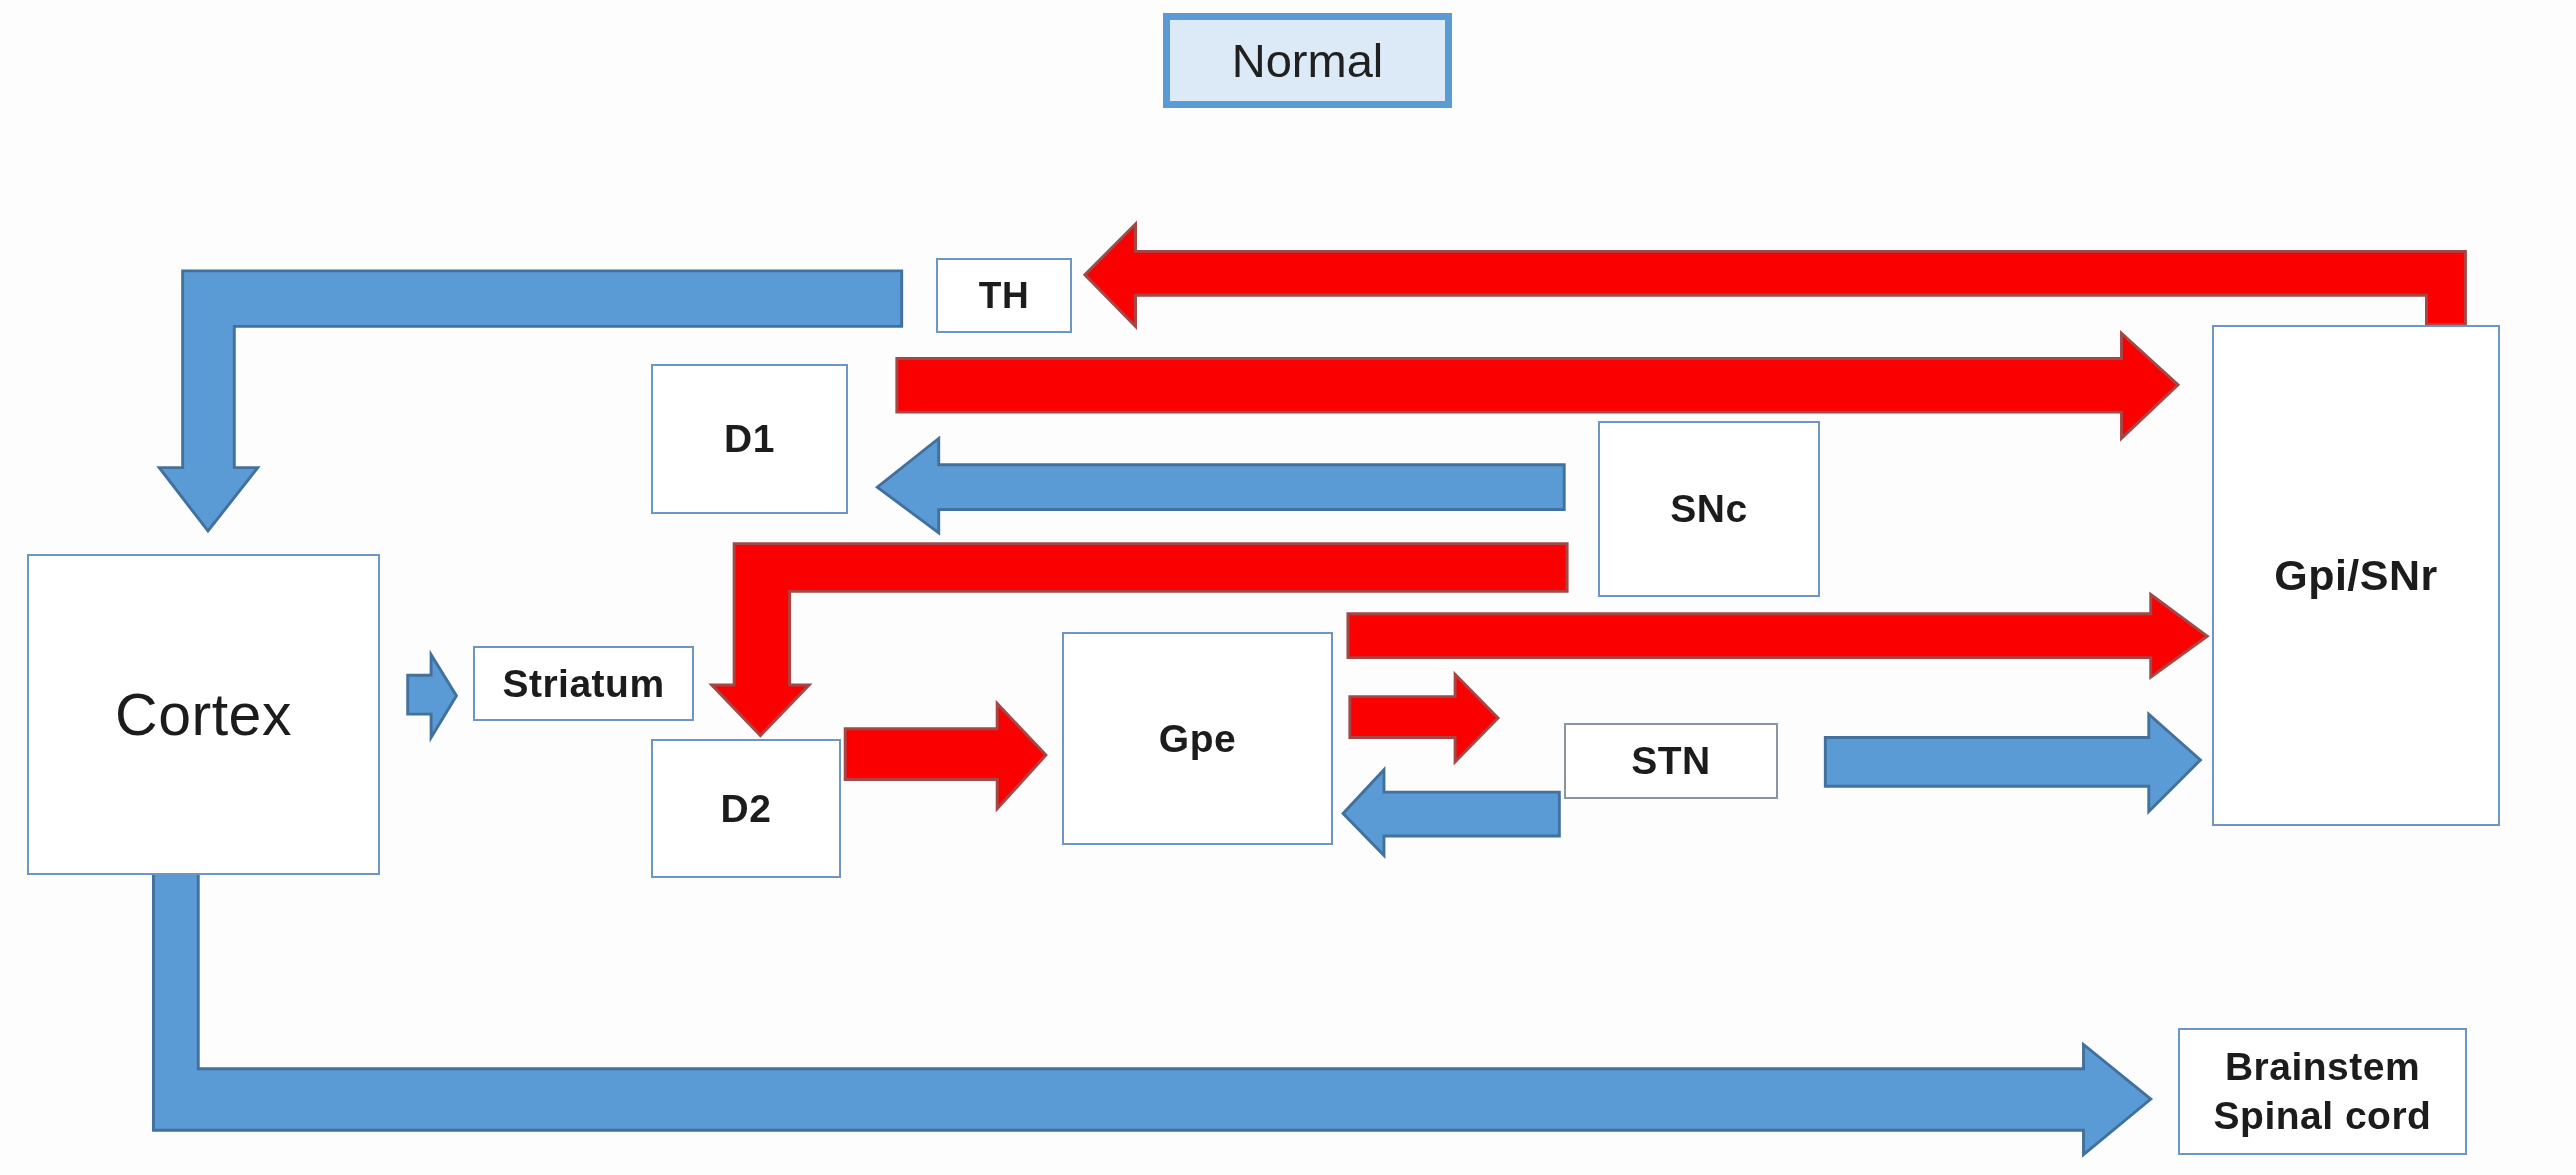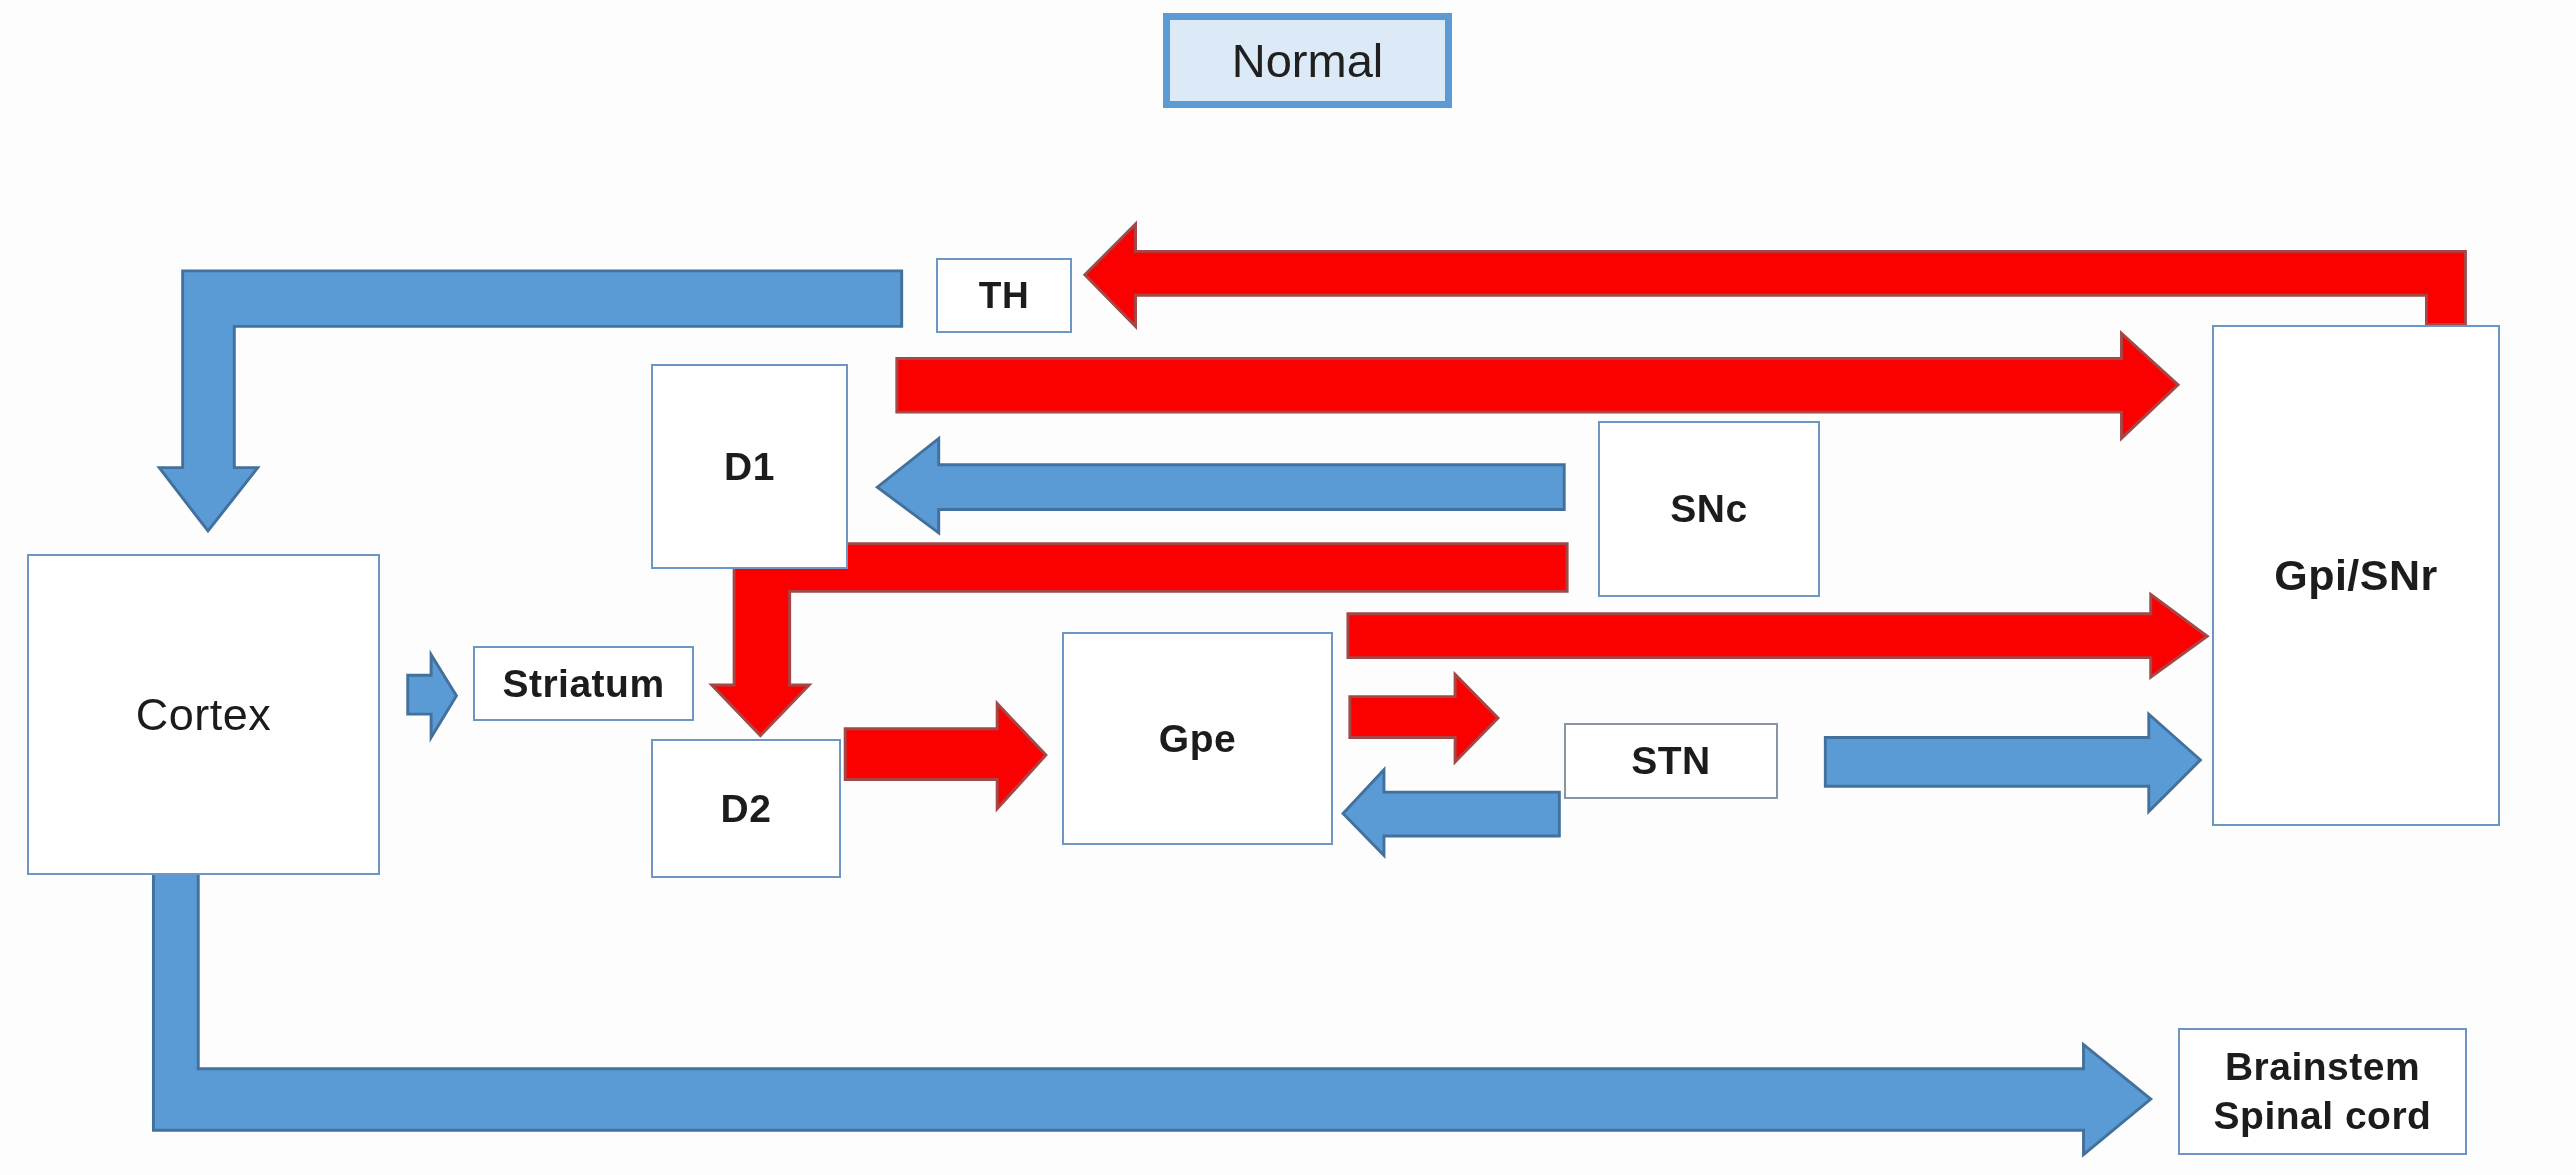--- a/index.html
+++ b/index.html
@@ -15,23 +15,23 @@
   }
   #arrows{position:absolute;left:0;top:0;z-index:1;}
   .arrow-blue{fill:var(--blue); stroke:var(--blue-stroke); stroke-width:3; stroke-linejoin:miter;}
   .arrow-red {fill:var(--red);  stroke:var(--red-stroke);  stroke-width:3; stroke-linejoin:miter;}
   .node{
     position:absolute; z-index:2; background:#ffffff;
     border:2.9px solid var(--box-border); box-sizing:border-box;
     display:flex; align-items:center; justify-content:center; text-align:center;
     font-weight:bold; font-size:39px; letter-spacing:0.5px;
   }
-  #node-cortex   {left:27px;   top:554px;  width:353px; height:321px; font-weight:normal; font-size:45px;}
+  #node-cortex   {left:27px;   top:554px;  width:353px; height:321px; font-weight:normal; font-size:59px;}
   #node-striatum {left:473px;  top:646px;  width:221px; height:75px;}
-  #node-d1       {left:651px;  top:364px;  width:197px; height:205px;}
+  #node-d1       {left:651px;  top:364px;  width:197px; height:150px;}
   #node-d2       {left:651px;  top:739px;  width:190px; height:139px;}
   #node-th       {left:936px;  top:258px;  width:136px; height:75px;  font-size:37px;}
   #node-snc      {left:1598px; top:421px;  width:222px; height:176px;text-align:right;}
   #node-gpe      {left:1062px; top:632px;  width:271px; height:213px;}
   #node-stn      {left:1564px; top:723px;  width:214px; height:76px;  border-color:#8a95a3;}
   #node-gpi     {left:2212px; top:325px;  width:288px; height:501px; font-size:43px;}
   #node-brainstem{left:2178px; top:1028px; width:289px; height:127px; line-height:1.25; flex-direction:column;}
   #node-title{
     position:absolute; z-index:3; left:1163px; top:12.7px; width:289px; height:95px;
     background:var(--title-fill); border:7.8px solid var(--title-border); box-sizing:border-box;

